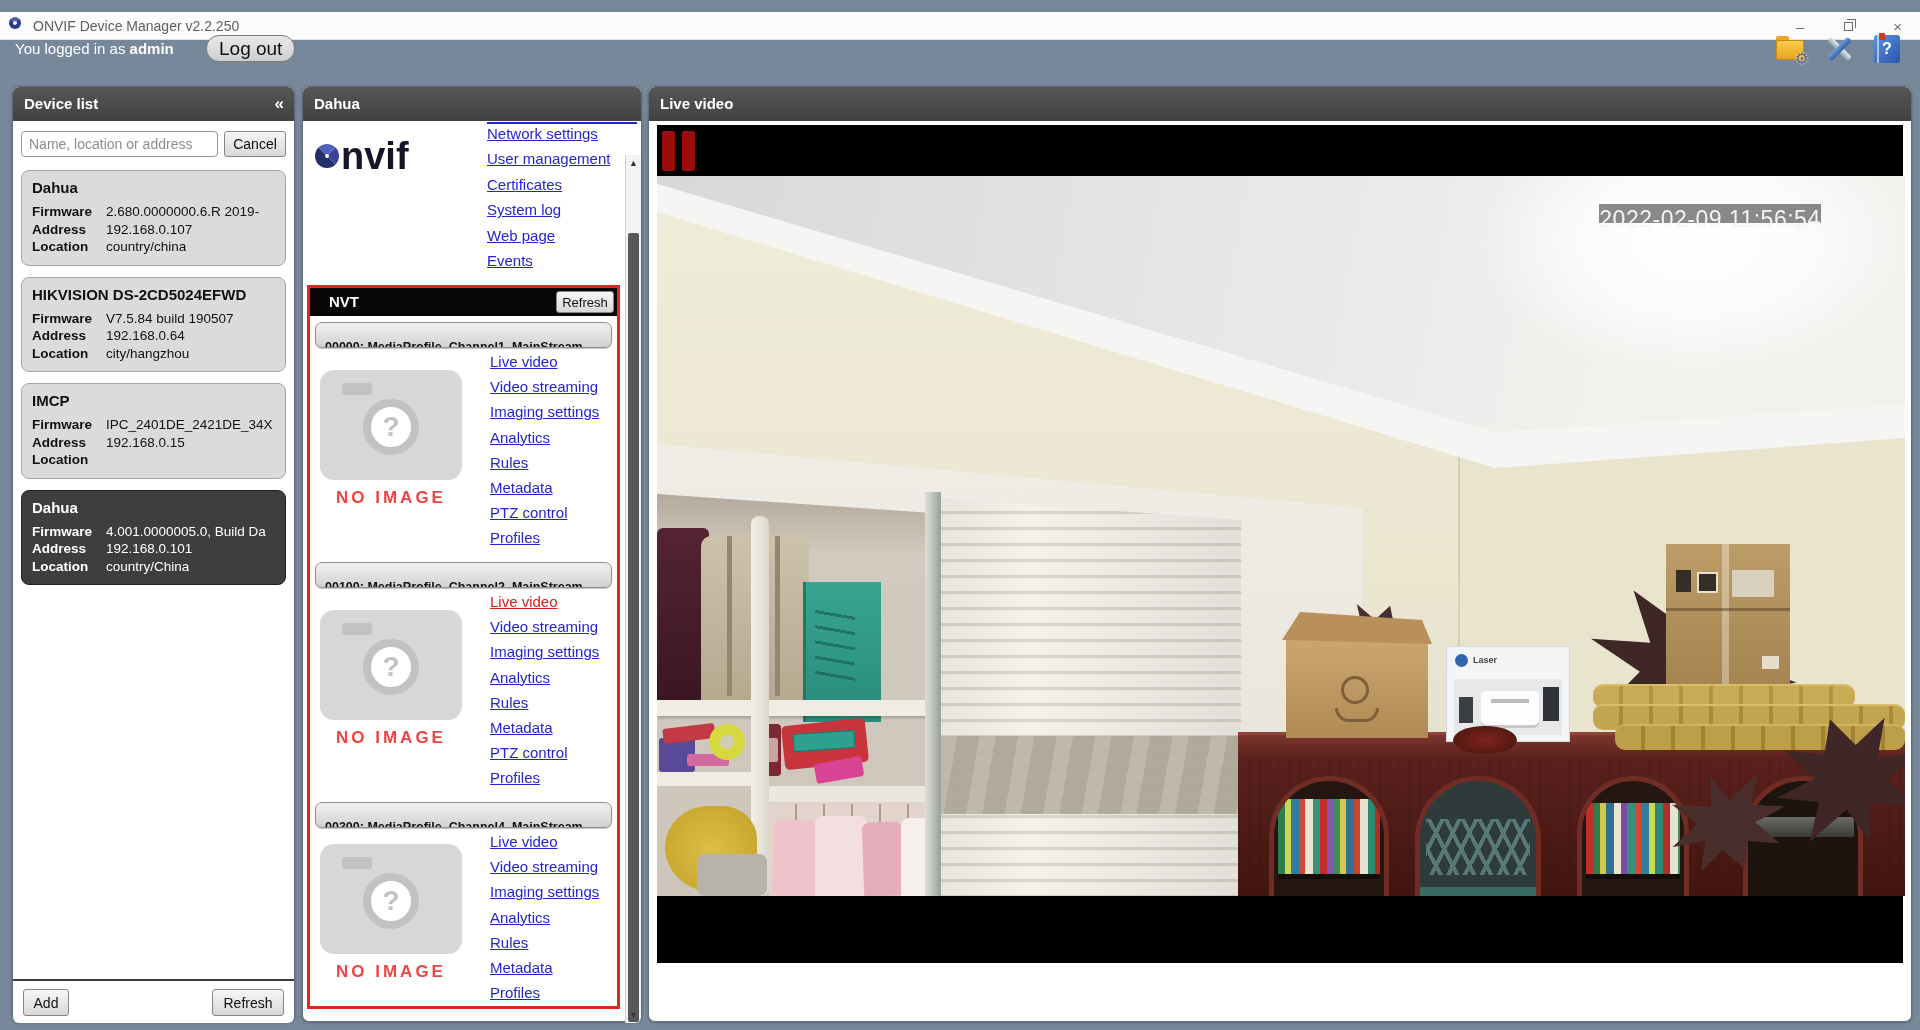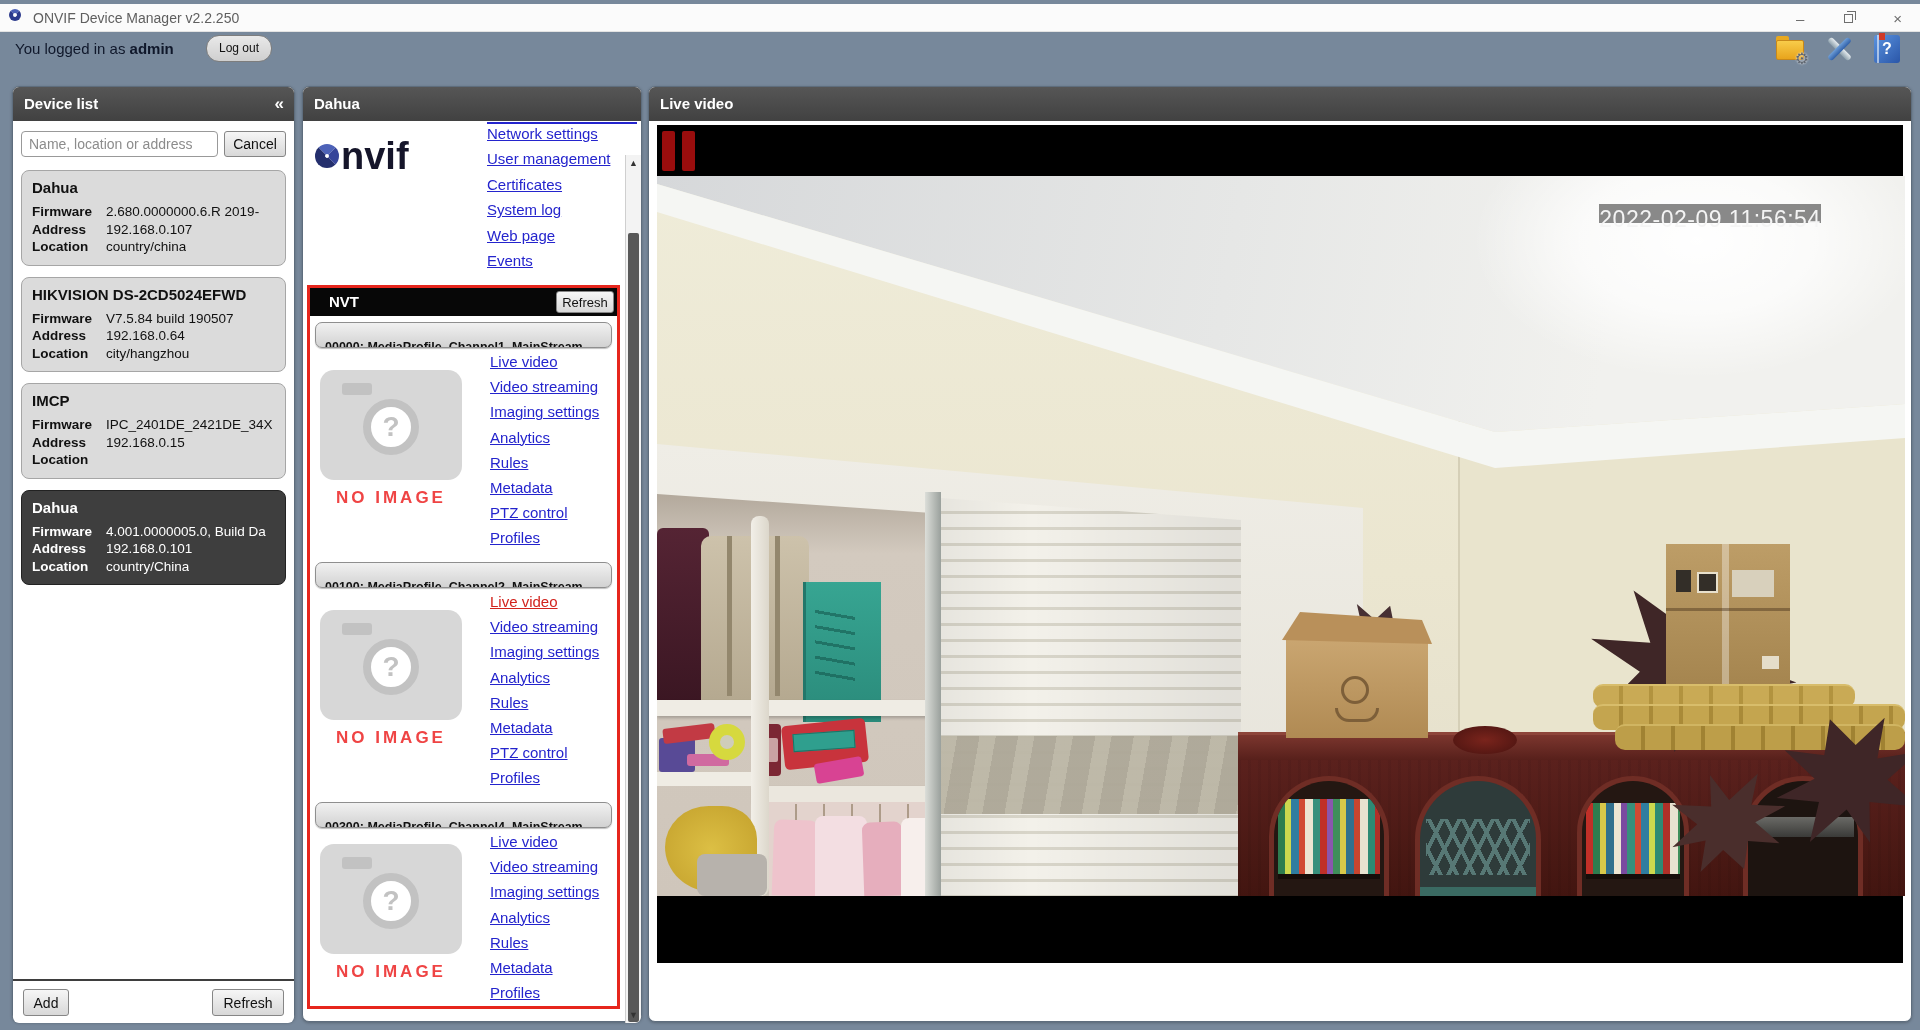--- a/index.html
+++ b/index.html
@@ -1,32 +1,32 @@
 <!DOCTYPE html>
 <html><head>
 <meta charset="utf-8">
 <style>
   * { margin:0; padding:0; box-sizing:border-box; }
   html,body { width:1920px; height:1030px; overflow:hidden; }
   body { background:#77889b; font-family:"Liberation Sans", sans-serif; position:relative; color:#111; }
 
   
-  .titlebar { position:absolute; left:0; top:4px; width:1920px; height:28px; background:#fbfbfb; border-bottom:1px solid #e3e3e3; }
+  .titlebar { position:absolute; left:0; top:12px; width:1920px; height:28px; background:#fbfbfb; border-bottom:1px solid #e3e3e3; }
   .app-logo { position:absolute; left:9px; top:5px; width:12px; height:12px; border-radius:50%; border:4px solid #2b3a8c; border-top-color:#4a5fb5; }
   .app-title { position:absolute; left:33px; top:0; line-height:28px; font-size:14px; color:#5f5f5f; }
   .win-btns { position:absolute; right:18px; top:0; height:28px; display:flex; gap:40px; align-items:center; }
   .win-btns .wb { color:#6e6e6e; font-size:15px; cursor:default; }
   .wmax { width:9px; height:9px; border:1px solid #6e6e6e; position:relative; }
   .wmax::after { content:""; position:absolute; left:2px; top:-4px; width:8px; height:8px; border:1px solid #6e6e6e; border-left:none; border-bottom:none; }
 
   
   .toolbar { position:absolute; left:0; top:28px; width:1920px; height:42px; }
-  .login-text { position:absolute; left:15px; top:12px; font-size:15px; color:#0f172a; }
+  .login-text { position:absolute; left:15px; top:12px; font-size:15px; color:#ffffff; }
   .login-text b { font-weight:bold; }
-  .logout-btn { position:absolute; left:206px; top:7px; height:27px; padding:0 12px; background:linear-gradient(#e9e9e9,#cfcfcf); border:1px solid #7d7d7d; border-radius:13px; font-size:12px; line-height:25px; color:#111; }
+  .logout-btn { position:absolute; left:206px; top:7px; height:27px; padding:0 12px; background:linear-gradient(#e9e9e9,#cfcfcf); border:1px solid #7d7d7d; border-radius:13px; font-size:19px; line-height:25px; color:#111; }
   .tb-icons { position:absolute; right:16px; top:5px; display:flex; gap:14px; }
   .tbi { width:34px; height:32px; position:relative; }
   .ftab { position:absolute; left:2px; top:3px; width:13px; height:6px; background:#e8a81f; border-radius:2px 2px 0 0; }
   .fbody { position:absolute; left:2px; top:7px; width:28px; height:20px; background:linear-gradient(#f8cc4a,#e8a41c); border-radius:2px; border:1px solid #c8881a; }
   .fgear { position:absolute; right:-1px; bottom:-3px; font-size:16px; color:#5f6670; text-shadow:0 0 2px #fff; }
   .tool1 { position:absolute; left:3px; top:13px; width:29px; height:6px; background:linear-gradient(180deg,#e6ecf0,#8da0ac); border-radius:3px; transform:rotate(45deg); }
   .tool2 { position:absolute; left:3px; top:13px; width:29px; height:6px; background:linear-gradient(180deg,#6f9fd8,#2f5fa8); border-radius:3px; transform:rotate(-45deg); }
   .book { position:absolute; left:4px; top:2px; width:26px; height:28px; background:linear-gradient(135deg,#5a93e0,#2a56a8); border-radius:3px; color:#fff; font-weight:bold; font-size:16px; text-align:center; line-height:28px; }
   .bspine { position:absolute; left:7px; top:2px; width:2px; height:28px; background:rgba(255,255,255,.55); }
   .bmark { position:absolute; left:9px; top:0; width:6px; height:7px; background:#cf3a28; }
@@ -381,20 +381,29 @@
         <div class="vx" style="left:1086px;top:600px;width:120px;height:120px;border:5px solid #6f2d25;border-bottom:none;border-radius:60px 60px 0 0;background:#1d1410;overflow:hidden;">
           <div style="position:absolute;left:4px;right:4px;top:36px;height:20px;background:linear-gradient(#6a6a66,#3a3a38);"></div>
         </div>
 
         <div class="vx" style="left:930px;top:408px;width:210px;height:170px;background:#3f2627;transform:rotate(12deg);clip-path:polygon(50% 0%,61% 25%,85% 12%,72% 40%,100% 45%,74% 58%,88% 85%,58% 70%,50% 100%,42% 70%,12% 85%,26% 58%,0% 45%,28% 40%,15% 12%,39% 25%);"></div>
         <div class="vx" style="left:676px;top:428px;width:92px;height:72px;background:#473033;transform:rotate(18deg);clip-path:polygon(50% 0%,61% 25%,85% 12%,72% 40%,100% 45%,74% 58%,88% 85%,58% 70%,50% 100%,42% 70%,12% 85%,26% 58%,0% 45%,28% 40%,15% 12%,39% 25%);"></div>
         <div class="vx" style="left:629px;top:462px;width:142px;height:100px;background:linear-gradient(180deg,#caa671,#b08a53);"></div>
         <div class="vx" style="left:625px;top:436px;width:150px;height:34px;background:#b9905a;clip-path:polygon(0 28px,18px 0,140px 8px,150px 32px);"></div>
         <div class="vx" style="left:684px;top:500px;width:28px;height:28px;border:3px solid #7d5f39;border-radius:50%;"></div>
         <div class="vx" style="left:678px;top:532px;width:44px;height:14px;border:3px solid #7d5f39;border-top:none;border-radius:0 0 20px 20px;"></div>
+        <div class="vx" style="left:789px;top:470px;width:124px;height:96px;background:#f3f5f7;border:1px solid #d5d8db;">
+          <div style="position:absolute;left:8px;top:7px;width:13px;height:13px;border-radius:50%;background:#2f66ae;"></div>
+          <div style="position:absolute;left:26px;top:8px;font-size:9px;font-weight:bold;color:#444;">Laser</div>
+          <div style="position:absolute;left:7px;right:7px;top:32px;bottom:6px;background:#e7e8ea;"></div>
+          <div style="position:absolute;left:34px;top:44px;width:58px;height:34px;background:#fdfdfd;border-radius:5px;box-shadow:0 3px 0 #c7c9cc;"></div>
+          <div style="position:absolute;left:44px;top:52px;width:38px;height:4px;background:#b9bcbf;"></div>
+          <div style="position:absolute;left:12px;top:50px;width:14px;height:26px;background:#3a3f45;"></div>
+          <div style="position:absolute;right:10px;top:40px;width:16px;height:34px;background:#2f3338;"></div>
+        </div>
         <div class="vx" style="left:796px;top:550px;width:64px;height:28px;background:radial-gradient(#7a241c,#481310);border-radius:50%;"></div>
         <div class="vx" style="left:1009px;top:368px;width:124px;height:142px;background:linear-gradient(180deg,#bd9d67,#a5854f);">
           <div style="position:absolute;left:56px;top:0;width:7px;height:142px;background:rgba(255,255,255,.35);"></div>
           <div style="position:absolute;left:0;top:64px;width:124px;height:3px;background:rgba(60,40,20,.4);"></div>
           <div style="position:absolute;left:10px;top:26px;width:15px;height:22px;background:#332e28;"></div>
           <div style="position:absolute;left:31px;top:28px;width:21px;height:21px;background:#332e28;border:2px solid #e8e0cc;"></div>
           <div style="position:absolute;left:66px;top:26px;width:42px;height:27px;background:#d8d0bc;"></div>
           <div style="position:absolute;left:96px;top:112px;width:17px;height:13px;background:#e5ddc9;"></div>
         </div>
         <div class="vx" style="left:936px;top:508px;width:262px;height:24px;background:repeating-linear-gradient(90deg,#c9aa55 0 26px,#b2933f 26px 30px);border-top:2px solid #d8bd6b;border-radius:10px;"></div>

